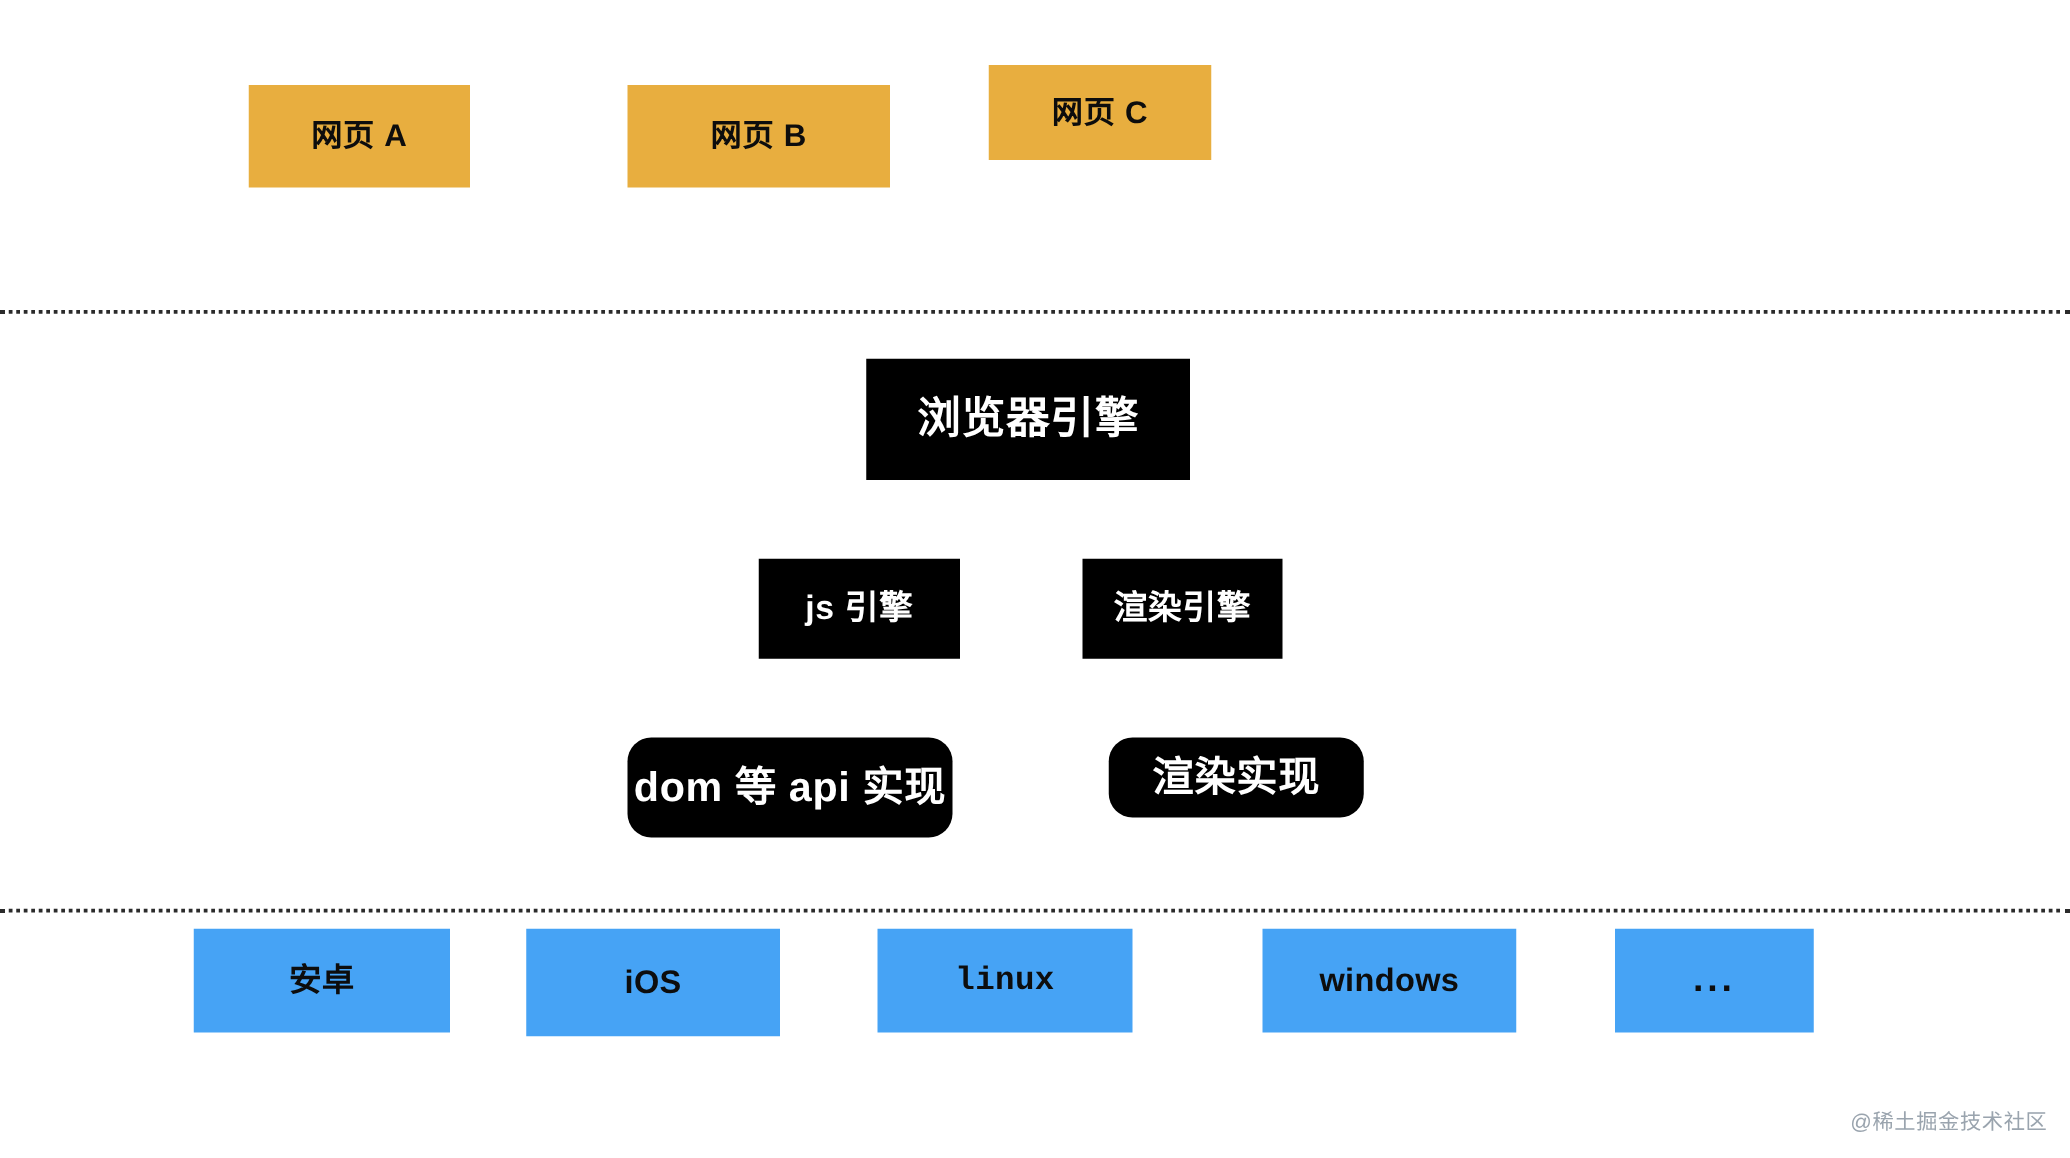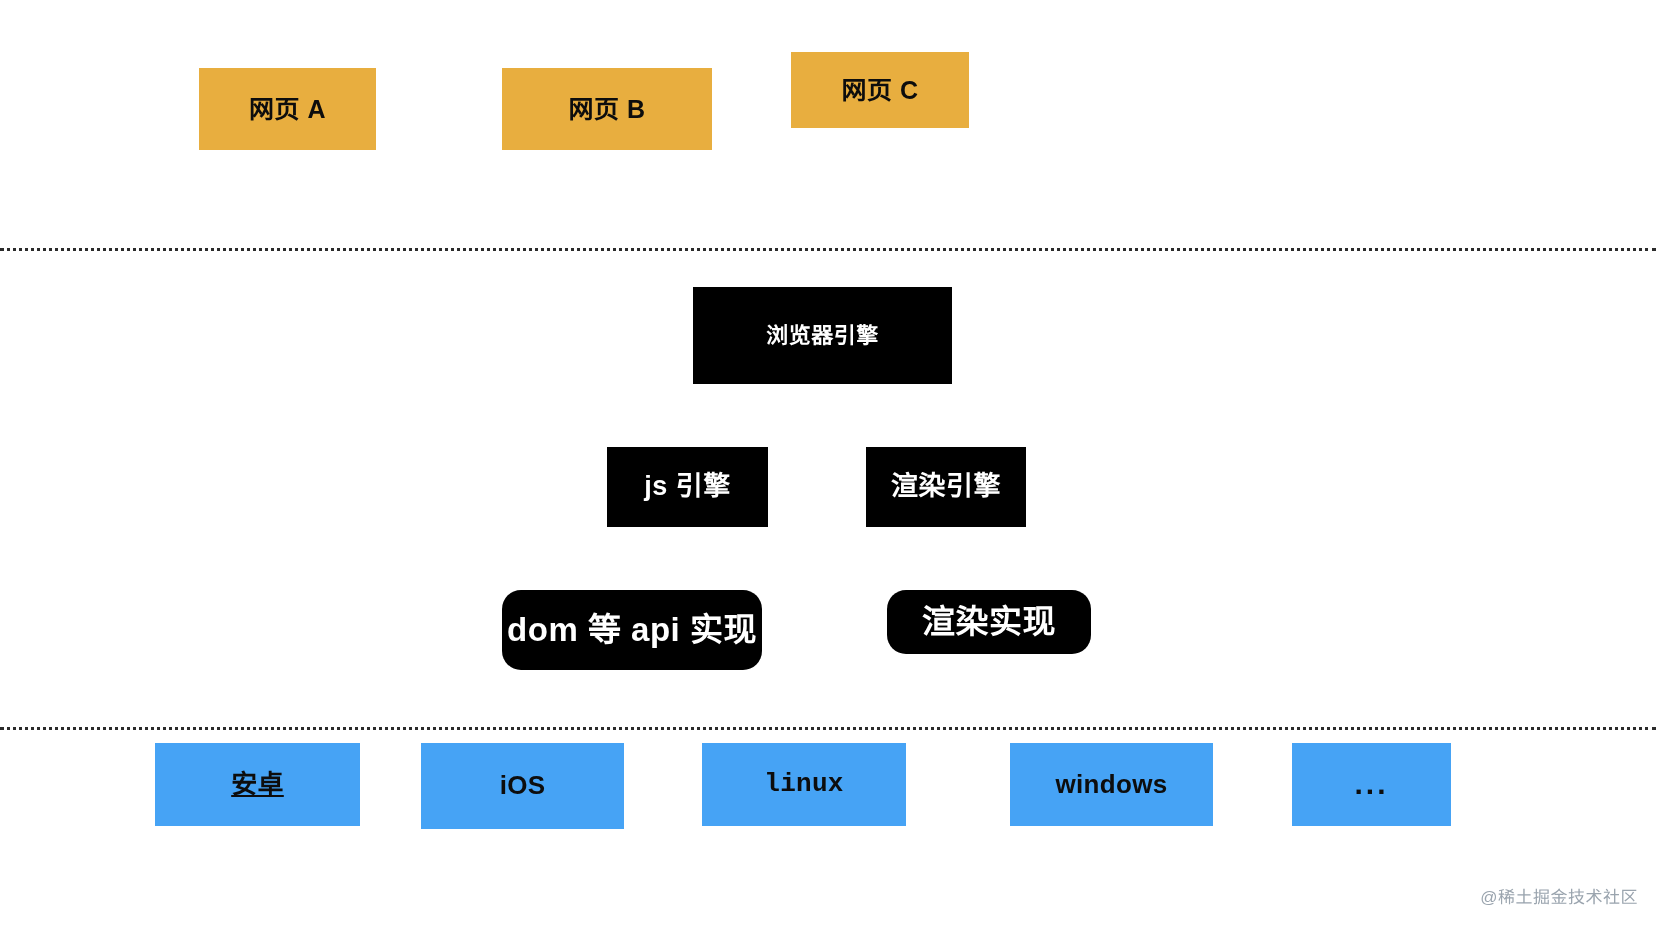--- a/index.html
+++ b/index.html
@@ -47,21 +47,21 @@
     letter-spacing: 0.5px;
   }
 
   
   .node.engine {
     background: #000000;
     color: #ffffff;
     font-weight: 700;
     letter-spacing: 0.5px;
   }
-  .node.engine.lvl-1 { font-size: 22px; }
+  .node.engine.lvl-1 { font-size: 35px; }
   .node.engine.lvl-2 { font-size: 27px; }
   .node.engine.lvl-3 { font-size: 33px; border-radius: 19px; }
 
   
   .node.os {
     background: #46a3f5;
     color: #0d0d0d;
     font-size: 26px;
     font-weight: 700;
     letter-spacing: 0.3px;
@@ -128,21 +128,21 @@
   <div class="node engine lvl-3" style="left:502px; top:590px; width:260px; height:80px;">
     <span class="node-label">dom 等 api 实现</span>
   </div>
 
   <div class="node engine lvl-3" style="left:887px; top:590px; width:204px; height:64px;">
     <span class="node-label">渲染实现</span>
   </div>
 
   <div class="divider" style="top:727px;"></div>
 
-  <div class="node os" style="left:155px; top:743px; width:205px; height:83px;text-decoration:underline;">
+  <div class="node os" style="left:155px; top:743px; width:205px; height:83px;">
     <span class="node-label">安卓</span>
   </div>
 
   <div class="node os" style="left:421px; top:743px; width:203px; height:86px;">
     <span class="node-label">iOS</span>
   </div>
 
   <div class="node os" style="left:702px; top:743px; width:204px; height:83px;font-family:Liberation Mono, monospace;">
     <span class="node-label">linux</span>
   </div>

